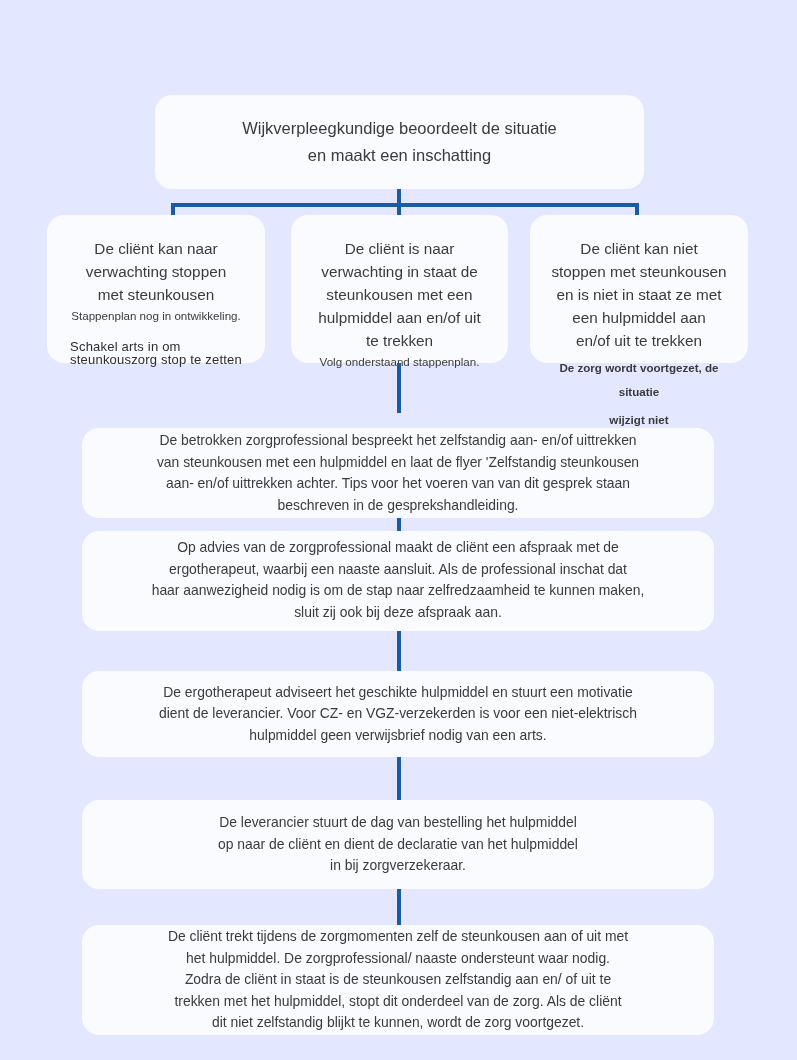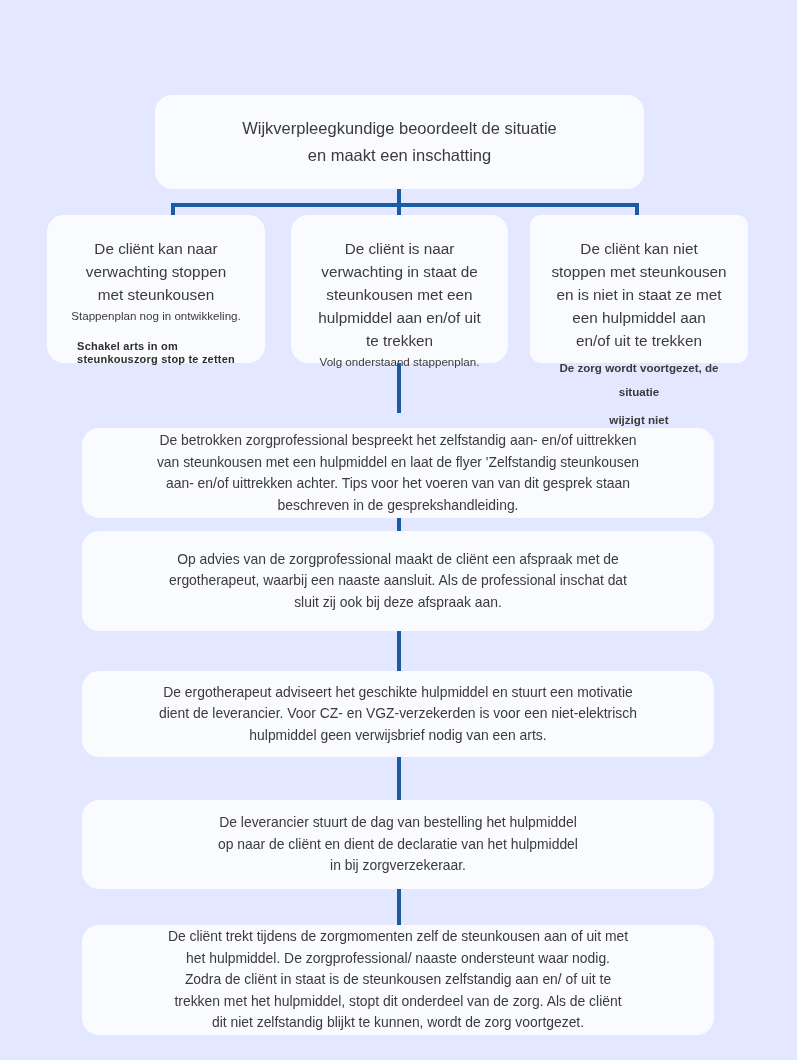--- a/index.html
+++ b/index.html
@@ -50,58 +50,58 @@
 
   
   .node-branch {
     top: 215px;
     height: 148px;
     justify-content: space-between;
     padding-top: 22px;
   }
   .branch-a { left: 47px;  width: 218px; }
   .branch-b { left: 291px; width: 217px; }
-  .branch-c { left: 530px; width: 218px; border-radius: 11px; }
+  .branch-c { left: 530px; width: 218px; }
 
   .branch-title {
     font-size: 15.3px;
     line-height: 23px;
     color: #3b3b3b;
   }
   .branch-sub {
     font-size: 11.6px;
     line-height: 17px;
     color: #3b3b3b;
     margin-top: 1px;
   }
   .branch-c .branch-sub { line-height: 24px; margin-top: 4px; font-weight: bold; }
   .branch-note {
-    font-size: 11px;
+    font-size: 13px;
     line-height: 13px;
     color: #2e2e2e;
-    font-weight: bold;
+    font-weight: normal;
     text-align: left;
     align-self: center;
     margin-top: 16px;
     letter-spacing: .2px;
   }
 
   
   .node-main {
     left: 82px;
     width: 632px;
   }
   .node-main .line {
     font-size: 13.9px;
     line-height: 21.5px;
     color: #3b3b3b;
   }
 
   .step-1 { top: 428px; height: 90px; }
-  .step-2 { top: 531px; height: 100px; }
+  .step-2 { top: 531px; height: 100px; justify-content: flex-end; }
   .step-3 { top: 671px; height: 86px; }
   .step-4 { top: 800px; height: 89px; }
   .step-5 { top: 925px; height: 110px; }
 
   
   .conn {
     position: absolute;
     background: #1a5ba6;
   }
   .conn-v { width: 4px; }
@@ -171,20 +171,21 @@
   <div class="node node-main step-1">
     <div class="line">De betrokken zorgprofessional bespreekt het zelfstandig aan- en/of uittrekken</div>
     <div class="line">van steunkousen met een hulpmiddel en laat de flyer 'Zelfstandig steunkousen</div>
     <div class="line">aan- en/of uittrekken achter. Tips voor het voeren van van dit gesprek staan</div>
     <div class="line">beschreven in de gesprekshandleiding.</div>
   </div>
 
   <div class="node node-main step-2">
     <div class="line">Op advies van de zorgprofessional maakt de cliënt een afspraak met de</div>
     <div class="line">ergotherapeut, waarbij een naaste aansluit. Als de professional inschat dat</div>
+    <div class="line">haar aanwezigheid nodig is om de stap naar zelfredzaamheid te kunnen maken,</div>
     <div class="line">sluit zij ook bij deze afspraak aan.</div>
   </div>
 
   <div class="node node-main step-3">
     <div class="line">De ergotherapeut adviseert het geschikte hulpmiddel en stuurt een motivatie</div>
     <div class="line">dient de leverancier. Voor CZ- en VGZ-verzekerden is voor een niet-elektrisch</div>
     <div class="line">hulpmiddel geen verwijsbrief nodig van een arts.</div>
   </div>
 
   <div class="node node-main step-4">

